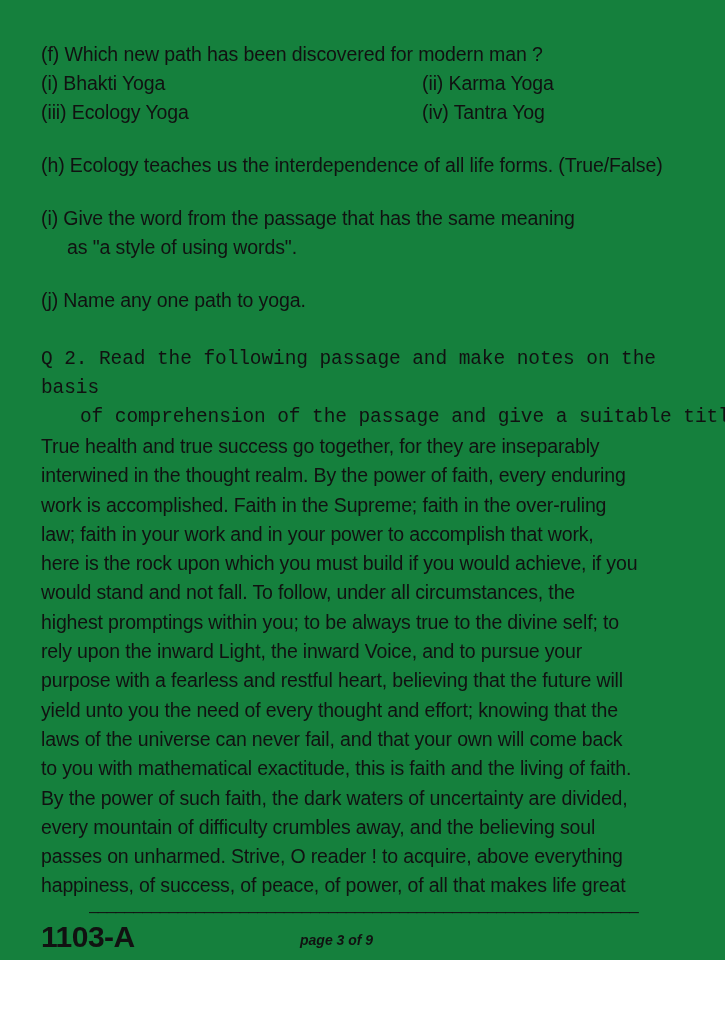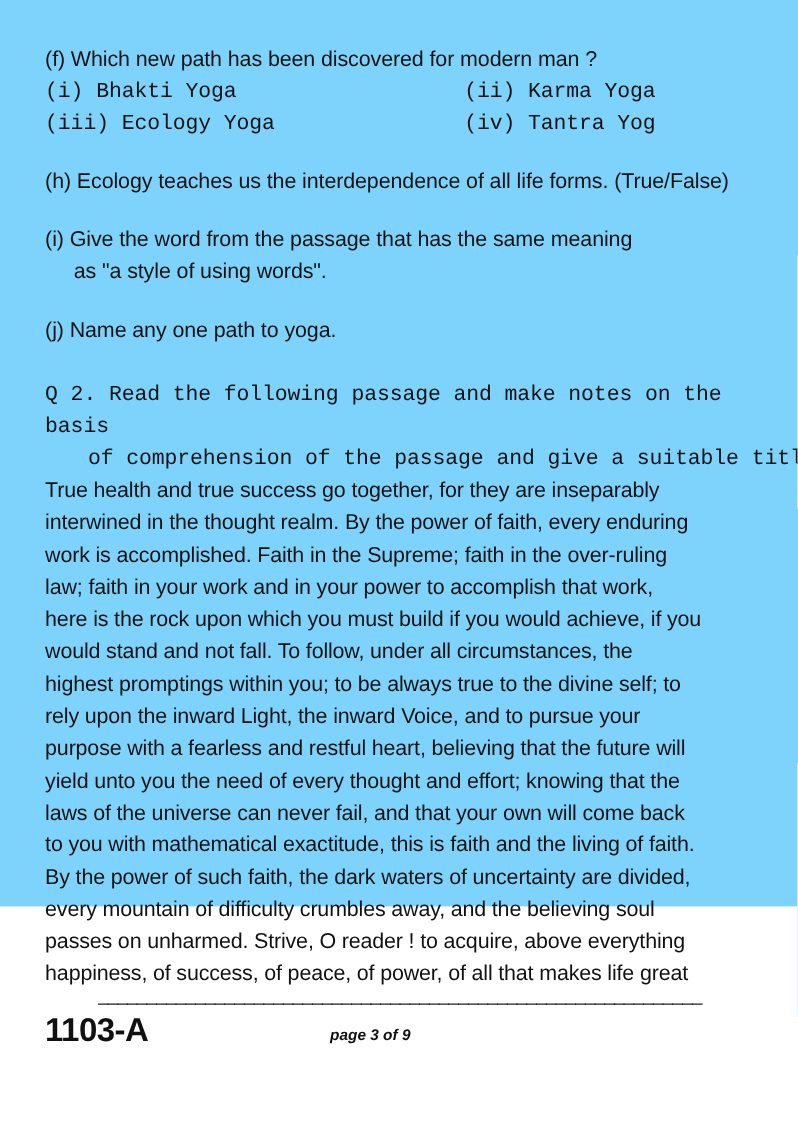--- a/index.html
+++ b/index.html
@@ -12,22 +12,22 @@
     width: 725px;
     height: 1024px;
     font-family: "Liberation Sans", sans-serif;
     color: #111111;
     -webkit-font-smoothing: antialiased;
     overflow: hidden;
   }
   .page {
     position: relative;
     width: 725px;
-    height: 824px;
-    background: #7dd3fc;
+    height: 960px;
+    background: #15803d;
     box-sizing: border-box;
   }
   .content {
     position: absolute;
     left: 41px;
     top: 40px;
     width: 652px;
   }
 
   
@@ -39,21 +39,20 @@
   }
   .spacer-md { height: 24px; }
   .spacer-lg { height: 30px; }
 
   
   .opt-row {
     display: flex;
     font-size: 19.5px;
     line-height: 29px;
     letter-spacing: -0.1px;
-    font-family: Liberation Mono, monospace;
   }
   .opt-col-a { width: 381px; flex: 0 0 381px; }
   .opt-col-b { flex: 1 1 auto; }
 
   
   .q2-block {
     font-size: 19.5px;
     line-height: 29px;
     letter-spacing: -0.1px;
     font-family: Liberation Mono, monospace;

